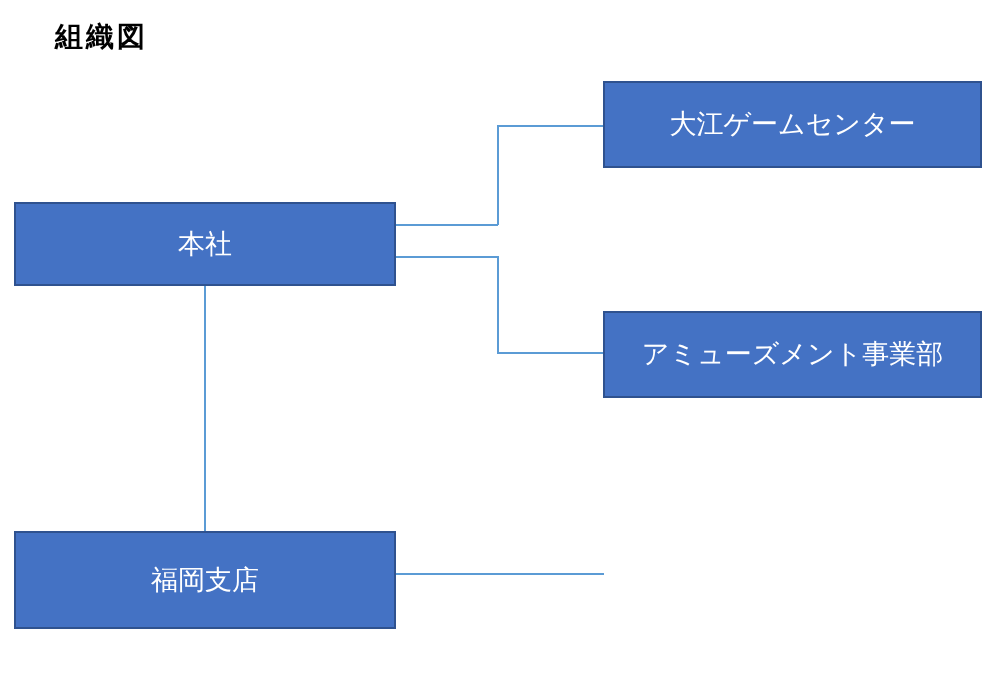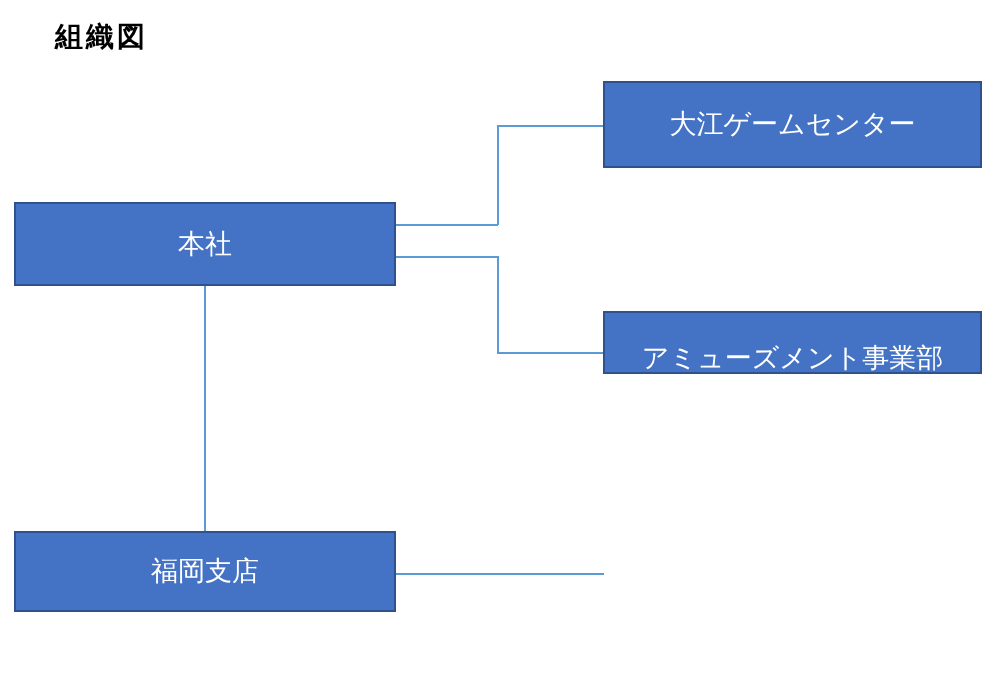--- a/index.html
+++ b/index.html
@@ -41,23 +41,23 @@
     border: 2.5px solid var(--node-border);
     color: var(--node-text);
     display: flex;
     align-items: center;
     justify-content: center;
     font-size: 27px;
     line-height: 1;
     white-space: nowrap;
   }
   .node-honsha    { left: 14px;  top: 202px; width: 382px; height: 84px; }
-  .node-fukuoka   { left: 14px;  top: 531px; width: 382px; height: 81px; }
+  .node-fukuoka   { left: 14px;  top: 531px; width: 382px; height: 98px; }
   .node-oe        { left: 603px; top: 81px;  width: 379px; height: 87px; }
-  .node-amusement { left: 603px; top: 311px; width: 379px; height: 63px; align-items: flex-end; }
+  .node-amusement { left: 603px; top: 311px; width: 379px; height: 87px; }
   .node-network   { left: 603px; top: 530px; width: 379px; height: 87px; }
 
   .h-seg, .v-seg {
     position: absolute;
     background: var(--connector);
   }
   .h-seg { height: 1.5px; }
   .v-seg { width: 1.5px; }
 
   

